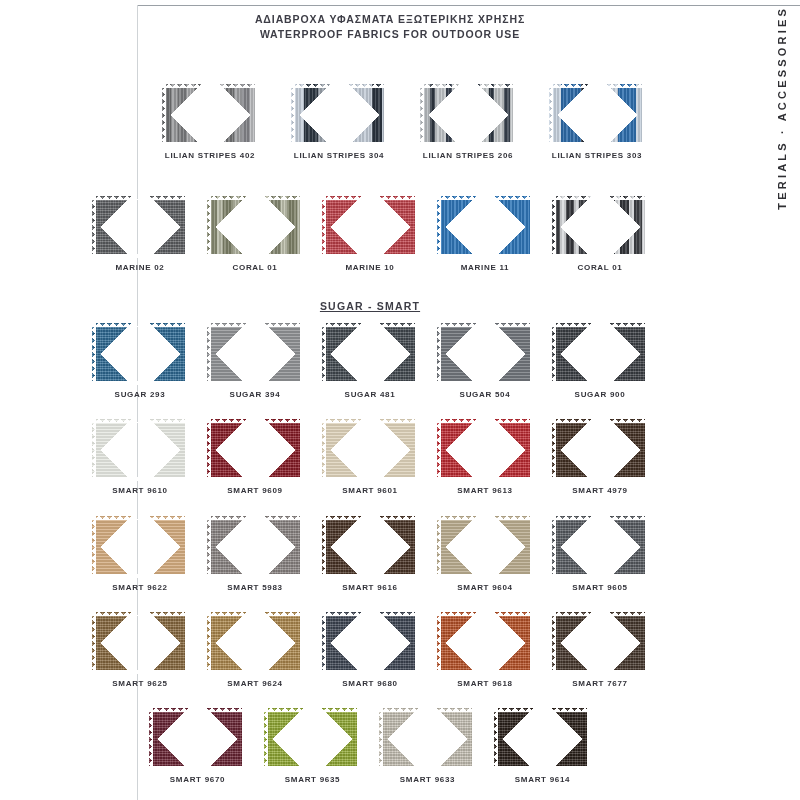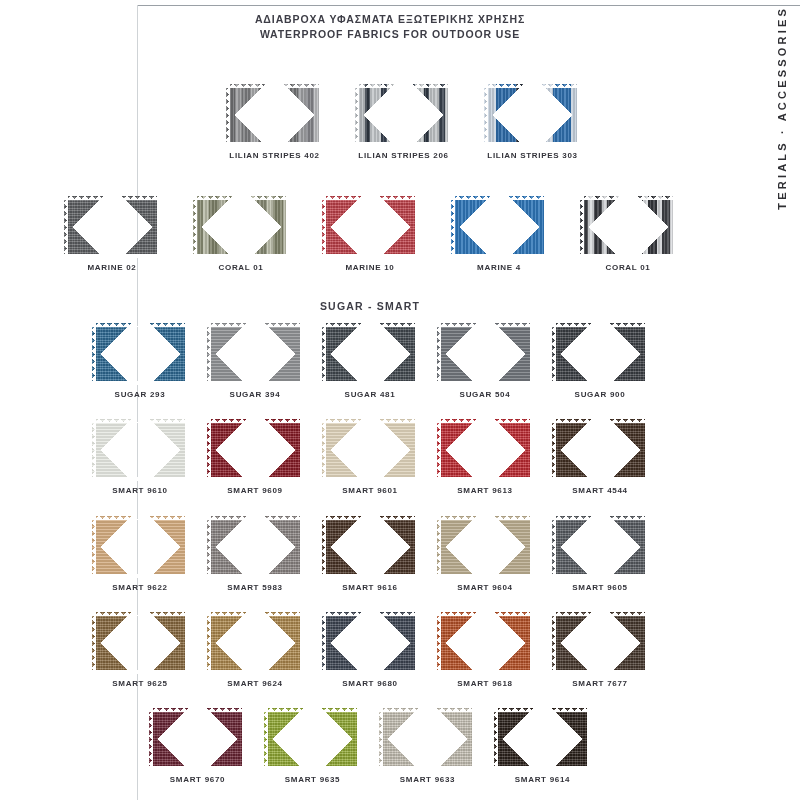--- a/index.html
+++ b/index.html
@@ -185,56 +185,66 @@
 
   <div id="header">
     <div class="line">ΑΔΙΑΒΡΟΧΑ ΥΦΑΣΜΑΤΑ ΕΞΩΤΕΡΙΚΗΣ ΧΡΗΣΗΣ</div>
     <div class="line">WATERPROOF FABRICS FOR OUTDOOR USE</div>
   </div>
 
   <div id="side-text">
     <span class="vt">TERIALS · ACCESSORIES</span>
   </div>
 
-  <div class="group-heading" id="group-heading" style="left: 70px; width: 600px; top: 300px;">SUGAR - SMART</div>
+  <div class="group-heading" id="group-heading" style="left: 70px; width: 600px; top: 300px; text-decoration: underline;">SUGAR - SMART</div>
 
   <div id="rows-container">
       <div class="row" style="top: 84px; left: 137px; width: 533px; gap: 32px;">
         <div class="cell">
           <div class="swatch-wrap" style="width: 97px; height: 62px;">
             <div class="swatch tex-rib" style="background: linear-gradient(90deg, rgb(110, 111, 113) 0%, rgb(110, 111, 113) 8.96%, rgb(155, 156, 158) 8.96%, rgb(155, 156, 158) 16.42%, rgb(123, 124, 126) 16.42%, rgb(123, 124, 126) 25.37%, rgb(169, 170, 172) 25.37%, rgb(169, 170, 172) 32.84%, rgb(106, 107, 109) 32.84%, rgb(106, 107, 109) 41.79%, rgb(148, 149, 154) 41.79%, rgb(148, 149, 154) 49.25%, rgb(126, 127, 130) 49.25%, rgb(126, 127, 130) 58.21%, rgb(178, 179, 182) 58.21%, rgb(178, 179, 182) 65.67%, rgb(114, 115, 117) 65.67%, rgb(114, 115, 117) 74.63%, rgb(159, 160, 163) 74.63%, rgb(159, 160, 163) 82.09%, rgb(132, 133, 138) 82.09%, rgb(132, 133, 138) 91.04%, rgb(188, 189, 192) 91.04%, rgb(188, 189, 192) 100%);"></div>
             <div class="pink-edge top" style="background: linear-gradient(-45deg, rgb(255, 255, 255) 50%, transparent 50%) 0px 0px / 7px 7px repeat-x, linear-gradient(45deg, rgb(255, 255, 255) 50%, transparent 50%) 0px 0px / 7px 7px repeat-x;"></div>
             <div class="pink-edge bottom" style="background: linear-gradient(-135deg, rgb(255, 255, 255) 50%, transparent 50%) 0px 0px / 7px 7px repeat-x, linear-gradient(135deg, rgb(255, 255, 255) 50%, transparent 50%) 0px 0px / 7px 7px repeat-x;"></div>
             <div class="pink-side left" style="background: linear-gradient(-45deg, rgb(255, 255, 255) 50%, transparent 50%) 0px 0px / 7px 7px repeat-y, linear-gradient(-135deg, rgb(255, 255, 255) 50%, transparent 50%) 0px 0px / 7px 7px repeat-y;"></div>
             <div class="pink-side right" style="background: linear-gradient(45deg, rgb(255, 255, 255) 50%, transparent 50%) 0px 0px / 7px 7px repeat-y, linear-gradient(135deg, rgb(255, 255, 255) 50%, transparent 50%) 0px 0px / 7px 7px repeat-y;"></div>
           </div>
           <div class="label">LILIAN STRIPES 402</div>
         </div>
         <div class="cell">
           <div class="swatch-wrap" style="width: 97px; height: 62px;">
+            <div class="swatch tex-rib" style="background: linear-gradient(90deg, rgb(198, 207, 218) 0%, rgb(198, 207, 218) 13%, rgb(45, 55, 66) 13%, rgb(45, 55, 66) 28%, rgb(155, 163, 172) 28%, rgb(155, 163, 172) 55%, rgb(195, 204, 215) 55%, rgb(195, 204, 215) 83%, rgb(43, 52, 63) 83%, rgb(43, 52, 63) 94%, rgb(185, 194, 205) 94%, rgb(185, 194, 205) 100%);"></div>
+            <div class="pink-edge top" style="background: linear-gradient(-45deg, rgb(255, 255, 255) 50%, transparent 50%) 0px 0px / 7px 7px repeat-x, linear-gradient(45deg, rgb(255, 255, 255) 50%, transparent 50%) 0px 0px / 7px 7px repeat-x;"></div>
+            <div class="pink-edge bottom" style="background: linear-gradient(-135deg, rgb(255, 255, 255) 50%, transparent 50%) 0px 0px / 7px 7px repeat-x, linear-gradient(135deg, rgb(255, 255, 255) 50%, transparent 50%) 0px 0px / 7px 7px repeat-x;"></div>
+            <div class="pink-side left" style="background: linear-gradient(-45deg, rgb(255, 255, 255) 50%, transparent 50%) 0px 0px / 7px 7px repeat-y, linear-gradient(-135deg, rgb(255, 255, 255) 50%, transparent 50%) 0px 0px / 7px 7px repeat-y;"></div>
+            <div class="pink-side right" style="background: linear-gradient(45deg, rgb(255, 255, 255) 50%, transparent 50%) 0px 0px / 7px 7px repeat-y, linear-gradient(135deg, rgb(255, 255, 255) 50%, transparent 50%) 0px 0px / 7px 7px repeat-y;"></div>
+          </div>
+          <div class="label">LILIAN STRIPES 304</div>
+        </div>
+        <div class="cell">
+          <div class="swatch-wrap" style="width: 97px; height: 62px;">
             <div class="swatch tex-rib" style="background: linear-gradient(90deg, rgb(184, 188, 192) 0%, rgb(184, 188, 192) 10%, rgb(47, 55, 65) 10%, rgb(47, 55, 65) 15%, rgb(194, 198, 201) 15%, rgb(194, 198, 201) 27%, rgb(57, 66, 80) 27%, rgb(57, 66, 80) 33%, rgb(198, 202, 203) 33%, rgb(198, 202, 203) 46%, rgb(184, 188, 184) 46%, rgb(184, 188, 184) 56%, rgb(51, 60, 72) 56%, rgb(51, 60, 72) 62%, rgb(197, 201, 203) 62%, rgb(197, 201, 203) 71%, rgb(47, 56, 67) 71%, rgb(47, 56, 67) 76%, rgb(192, 196, 198) 76%, rgb(192, 196, 198) 87%, rgb(57, 66, 78) 87%, rgb(57, 66, 78) 93%, rgb(201, 205, 207) 93%, rgb(201, 205, 207) 100%);"></div>
             <div class="pink-edge top" style="background: linear-gradient(-45deg, rgb(255, 255, 255) 50%, transparent 50%) 0px 0px / 7px 7px repeat-x, linear-gradient(45deg, rgb(255, 255, 255) 50%, transparent 50%) 0px 0px / 7px 7px repeat-x;"></div>
             <div class="pink-edge bottom" style="background: linear-gradient(-135deg, rgb(255, 255, 255) 50%, transparent 50%) 0px 0px / 7px 7px repeat-x, linear-gradient(135deg, rgb(255, 255, 255) 50%, transparent 50%) 0px 0px / 7px 7px repeat-x;"></div>
             <div class="pink-side left" style="background: linear-gradient(-45deg, rgb(255, 255, 255) 50%, transparent 50%) 0px 0px / 7px 7px repeat-y, linear-gradient(-135deg, rgb(255, 255, 255) 50%, transparent 50%) 0px 0px / 7px 7px repeat-y;"></div>
             <div class="pink-side right" style="background: linear-gradient(45deg, rgb(255, 255, 255) 50%, transparent 50%) 0px 0px / 7px 7px repeat-y, linear-gradient(135deg, rgb(255, 255, 255) 50%, transparent 50%) 0px 0px / 7px 7px repeat-y;"></div>
           </div>
           <div class="label">LILIAN STRIPES 206</div>
         </div>
         <div class="cell">
           <div class="swatch-wrap" style="width: 97px; height: 62px;">
             <div class="swatch tex-rib" style="background: linear-gradient(90deg, rgb(201, 212, 224) 0%, rgb(201, 212, 224) 12.37%, rgb(46, 107, 168) 12.37%, rgb(46, 107, 168) 32.99%, rgb(43, 50, 60) 32.99%, rgb(43, 50, 60) 55.67%, rgb(205, 215, 226) 55.67%, rgb(205, 215, 226) 71.13%, rgb(47, 111, 174) 71.13%, rgb(47, 111, 174) 89.69%, rgb(198, 209, 221) 89.69%, rgb(198, 209, 221) 100%);"></div>
             <div class="pink-edge top" style="background: linear-gradient(-45deg, rgb(255, 255, 255) 50%, transparent 50%) 0px 0px / 7px 7px repeat-x, linear-gradient(45deg, rgb(255, 255, 255) 50%, transparent 50%) 0px 0px / 7px 7px repeat-x;"></div>
             <div class="pink-edge bottom" style="background: linear-gradient(-135deg, rgb(255, 255, 255) 50%, transparent 50%) 0px 0px / 7px 7px repeat-x, linear-gradient(135deg, rgb(255, 255, 255) 50%, transparent 50%) 0px 0px / 7px 7px repeat-x;"></div>
             <div class="pink-side left" style="background: linear-gradient(-45deg, rgb(255, 255, 255) 50%, transparent 50%) 0px 0px / 7px 7px repeat-y, linear-gradient(-135deg, rgb(255, 255, 255) 50%, transparent 50%) 0px 0px / 7px 7px repeat-y;"></div>
             <div class="pink-side right" style="background: linear-gradient(45deg, rgb(255, 255, 255) 50%, transparent 50%) 0px 0px / 7px 7px repeat-y, linear-gradient(135deg, rgb(255, 255, 255) 50%, transparent 50%) 0px 0px / 7px 7px repeat-y;"></div>
           </div>
           <div class="label">LILIAN STRIPES 303</div>
         </div>
       </div>
-      <div class="row" style="top: 196px; left: 70px; width: 600px; gap: 32px;">
+      <div class="row" style="top: 196px; left: 70px; width: 600px; gap: 18px;">
         <div class="cell">
           <div class="swatch-wrap" style="width: 97px; height: 62px;">
             <div class="swatch tex-weave" style="background: rgb(95, 97, 100);"></div>
             <div class="pink-edge top" style="background: linear-gradient(-45deg, rgb(255, 255, 255) 50%, transparent 50%) 0px 0px / 7px 7px repeat-x, linear-gradient(45deg, rgb(255, 255, 255) 50%, transparent 50%) 0px 0px / 7px 7px repeat-x;"></div>
             <div class="pink-edge bottom" style="background: linear-gradient(-135deg, rgb(255, 255, 255) 50%, transparent 50%) 0px 0px / 7px 7px repeat-x, linear-gradient(135deg, rgb(255, 255, 255) 50%, transparent 50%) 0px 0px / 7px 7px repeat-x;"></div>
             <div class="pink-side left" style="background: linear-gradient(-45deg, rgb(255, 255, 255) 50%, transparent 50%) 0px 0px / 7px 7px repeat-y, linear-gradient(-135deg, rgb(255, 255, 255) 50%, transparent 50%) 0px 0px / 7px 7px repeat-y;"></div>
             <div class="pink-side right" style="background: linear-gradient(45deg, rgb(255, 255, 255) 50%, transparent 50%) 0px 0px / 7px 7px repeat-y, linear-gradient(135deg, rgb(255, 255, 255) 50%, transparent 50%) 0px 0px / 7px 7px repeat-y;"></div>
           </div>
           <div class="label">MARINE 02</div>
         </div>
@@ -259,21 +269,21 @@
           <div class="label">MARINE 10</div>
         </div>
         <div class="cell">
           <div class="swatch-wrap" style="width: 97px; height: 62px;">
             <div class="swatch tex-rib" style="background: rgb(47, 118, 184);"></div>
             <div class="pink-edge top" style="background: linear-gradient(-45deg, rgb(255, 255, 255) 50%, transparent 50%) 0px 0px / 7px 7px repeat-x, linear-gradient(45deg, rgb(255, 255, 255) 50%, transparent 50%) 0px 0px / 7px 7px repeat-x;"></div>
             <div class="pink-edge bottom" style="background: linear-gradient(-135deg, rgb(255, 255, 255) 50%, transparent 50%) 0px 0px / 7px 7px repeat-x, linear-gradient(135deg, rgb(255, 255, 255) 50%, transparent 50%) 0px 0px / 7px 7px repeat-x;"></div>
             <div class="pink-side left" style="background: linear-gradient(-45deg, rgb(255, 255, 255) 50%, transparent 50%) 0px 0px / 7px 7px repeat-y, linear-gradient(-135deg, rgb(255, 255, 255) 50%, transparent 50%) 0px 0px / 7px 7px repeat-y;"></div>
             <div class="pink-side right" style="background: linear-gradient(45deg, rgb(255, 255, 255) 50%, transparent 50%) 0px 0px / 7px 7px repeat-y, linear-gradient(135deg, rgb(255, 255, 255) 50%, transparent 50%) 0px 0px / 7px 7px repeat-y;"></div>
           </div>
-          <div class="label">MARINE 4</div>
+          <div class="label">MARINE 11</div>
         </div>
         <div class="cell">
           <div class="swatch-wrap" style="width: 97px; height: 62px;">
             <div class="swatch tex-rib" style="background: linear-gradient(90deg, rgb(59, 61, 66) 0%, rgb(59, 61, 66) 8.45%, rgb(216, 218, 221) 8.45%, rgb(216, 218, 221) 14.08%, rgb(52, 54, 59) 14.08%, rgb(52, 54, 59) 22.54%, rgb(207, 209, 212) 22.54%, rgb(207, 209, 212) 28.17%, rgb(62, 64, 69) 28.17%, rgb(62, 64, 69) 36.62%, rgb(220, 222, 225) 36.62%, rgb(220, 222, 225) 42.25%, rgb(54, 56, 61) 42.25%, rgb(54, 56, 61) 50.7%, rgb(210, 212, 215) 50.7%, rgb(210, 212, 215) 56.34%, rgb(59, 61, 66) 56.34%, rgb(59, 61, 66) 64.79%, rgb(216, 218, 221) 64.79%, rgb(216, 218, 221) 70.42%, rgb(52, 54, 59) 70.42%, rgb(52, 54, 59) 78.87%, rgb(207, 209, 212) 78.87%, rgb(207, 209, 212) 84.51%, rgb(62, 64, 69) 84.51%, rgb(62, 64, 69) 92.96%, rgb(220, 222, 225) 92.96%, rgb(220, 222, 225) 100%);"></div>
             <div class="pink-edge top" style="background: linear-gradient(-45deg, rgb(255, 255, 255) 50%, transparent 50%) 0px 0px / 7px 7px repeat-x, linear-gradient(45deg, rgb(255, 255, 255) 50%, transparent 50%) 0px 0px / 7px 7px repeat-x;"></div>
             <div class="pink-edge bottom" style="background: linear-gradient(-135deg, rgb(255, 255, 255) 50%, transparent 50%) 0px 0px / 7px 7px repeat-x, linear-gradient(135deg, rgb(255, 255, 255) 50%, transparent 50%) 0px 0px / 7px 7px repeat-x;"></div>
             <div class="pink-side left" style="background: linear-gradient(-45deg, rgb(255, 255, 255) 50%, transparent 50%) 0px 0px / 7px 7px repeat-y, linear-gradient(-135deg, rgb(255, 255, 255) 50%, transparent 50%) 0px 0px / 7px 7px repeat-y;"></div>
             <div class="pink-side right" style="background: linear-gradient(45deg, rgb(255, 255, 255) 50%, transparent 50%) 0px 0px / 7px 7px repeat-y, linear-gradient(135deg, rgb(255, 255, 255) 50%, transparent 50%) 0px 0px / 7px 7px repeat-y;"></div>
           </div>
           <div class="label">CORAL 01</div>
@@ -373,21 +383,21 @@
           <div class="label">SMART 9613</div>
         </div>
         <div class="cell">
           <div class="swatch-wrap" style="width: 97px; height: 62px;">
             <div class="swatch tex-weave" style="background: rgb(67, 47, 34);"></div>
             <div class="pink-edge top" style="background: linear-gradient(-45deg, rgb(255, 255, 255) 50%, transparent 50%) 0px 0px / 7px 7px repeat-x, linear-gradient(45deg, rgb(255, 255, 255) 50%, transparent 50%) 0px 0px / 7px 7px repeat-x;"></div>
             <div class="pink-edge bottom" style="background: linear-gradient(-135deg, rgb(255, 255, 255) 50%, transparent 50%) 0px 0px / 7px 7px repeat-x, linear-gradient(135deg, rgb(255, 255, 255) 50%, transparent 50%) 0px 0px / 7px 7px repeat-x;"></div>
             <div class="pink-side left" style="background: linear-gradient(-45deg, rgb(255, 255, 255) 50%, transparent 50%) 0px 0px / 7px 7px repeat-y, linear-gradient(-135deg, rgb(255, 255, 255) 50%, transparent 50%) 0px 0px / 7px 7px repeat-y;"></div>
             <div class="pink-side right" style="background: linear-gradient(45deg, rgb(255, 255, 255) 50%, transparent 50%) 0px 0px / 7px 7px repeat-y, linear-gradient(135deg, rgb(255, 255, 255) 50%, transparent 50%) 0px 0px / 7px 7px repeat-y;"></div>
           </div>
-          <div class="label">SMART 4544</div>
+          <div class="label">SMART 4979</div>
         </div>
       </div>
       <div class="row" style="top: 516px; left: 70px; width: 600px; gap: 18px;">
         <div class="cell">
           <div class="swatch-wrap" style="width: 97px; height: 62px;">
             <div class="swatch tex-horiz" style="background: rgb(211, 171, 127);"></div>
             <div class="pink-edge top" style="background: linear-gradient(-45deg, rgb(255, 255, 255) 50%, transparent 50%) 0px 0px / 7px 7px repeat-x, linear-gradient(45deg, rgb(255, 255, 255) 50%, transparent 50%) 0px 0px / 7px 7px repeat-x;"></div>
             <div class="pink-edge bottom" style="background: linear-gradient(-135deg, rgb(255, 255, 255) 50%, transparent 50%) 0px 0px / 7px 7px repeat-x, linear-gradient(135deg, rgb(255, 255, 255) 50%, transparent 50%) 0px 0px / 7px 7px repeat-x;"></div>
             <div class="pink-side left" style="background: linear-gradient(-45deg, rgb(255, 255, 255) 50%, transparent 50%) 0px 0px / 7px 7px repeat-y, linear-gradient(-135deg, rgb(255, 255, 255) 50%, transparent 50%) 0px 0px / 7px 7px repeat-y;"></div>
             <div class="pink-side right" style="background: linear-gradient(45deg, rgb(255, 255, 255) 50%, transparent 50%) 0px 0px / 7px 7px repeat-y, linear-gradient(135deg, rgb(255, 255, 255) 50%, transparent 50%) 0px 0px / 7px 7px repeat-y;"></div>

